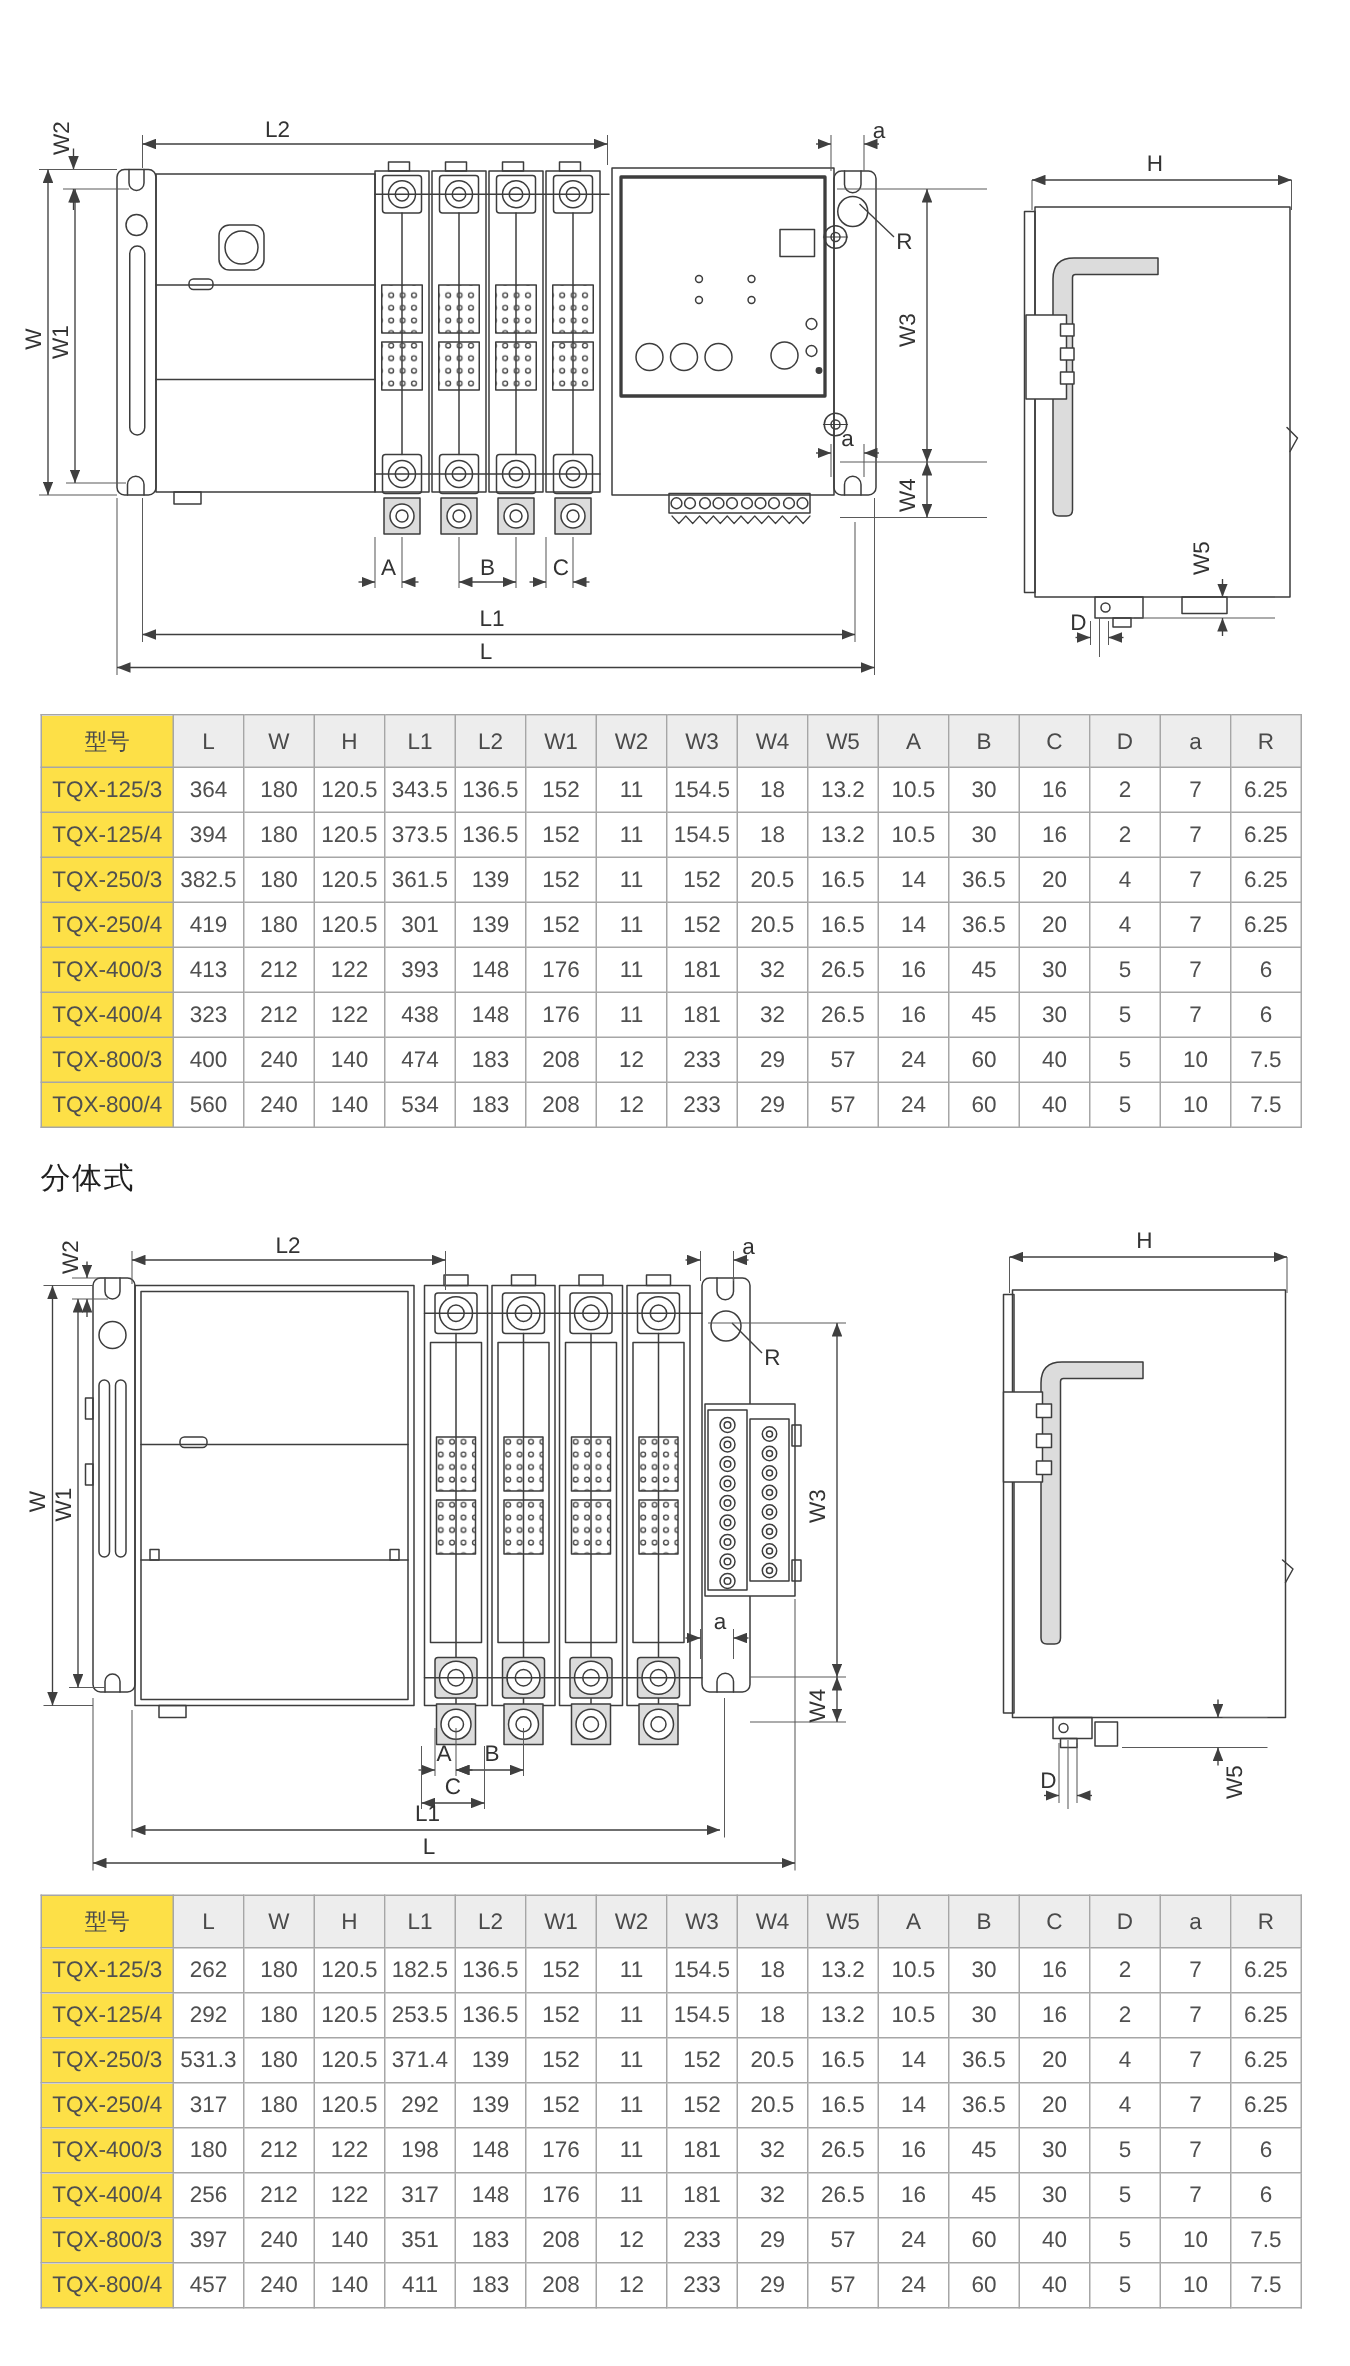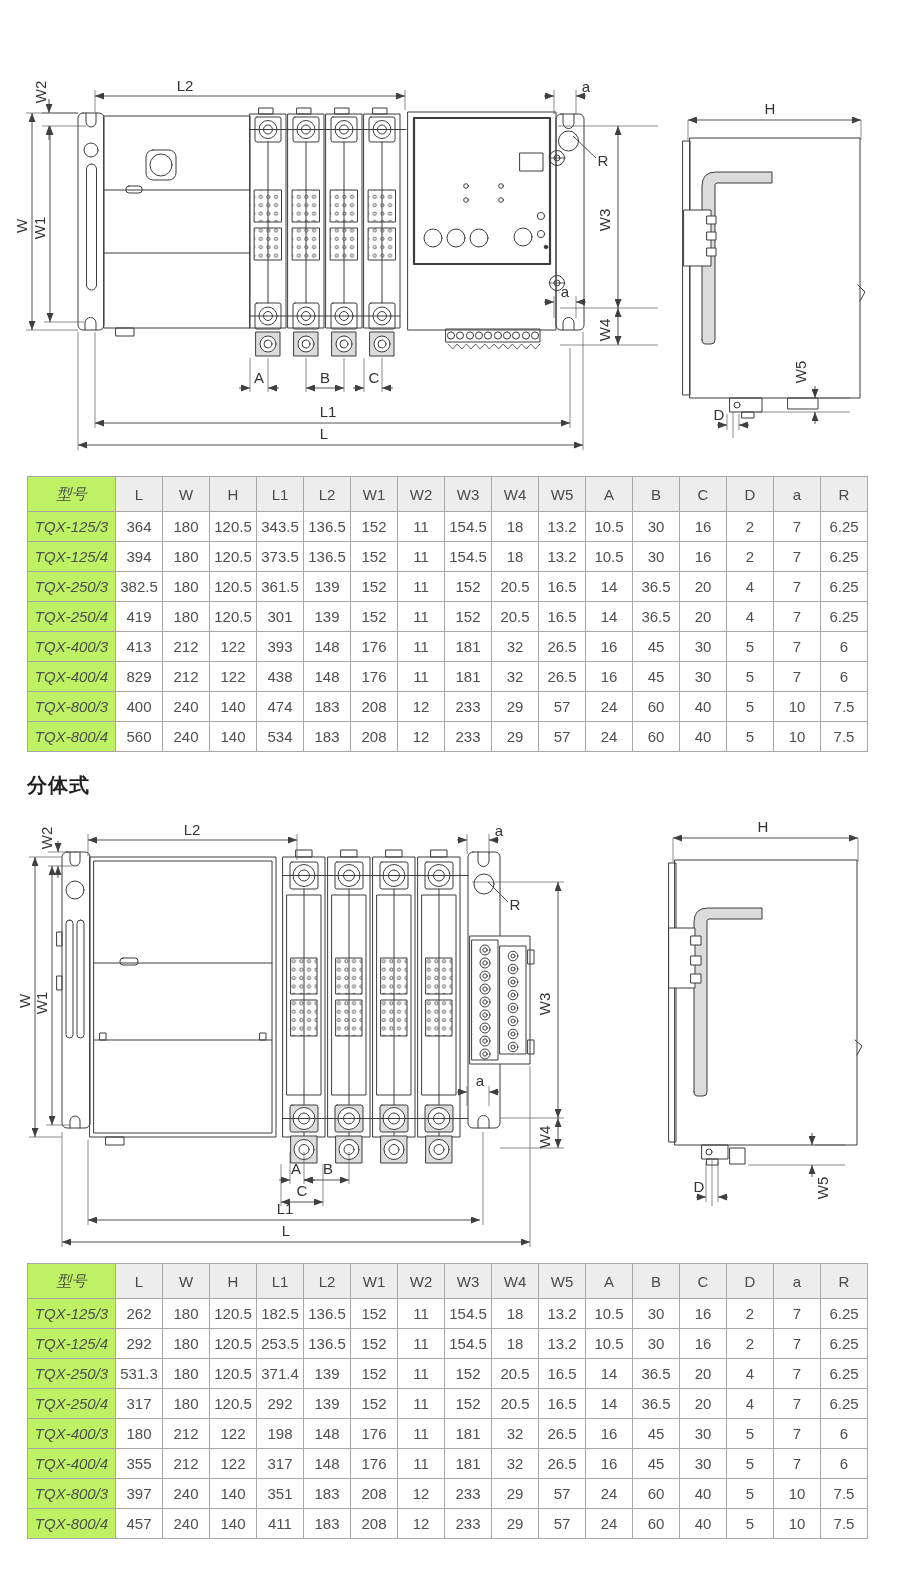--- a/index.html
+++ b/index.html
@@ -11,25 +11,25 @@
   
   table.dims {
     border-collapse:collapse; table-layout:fixed; width:841px;
     font-size:15px; color:#4f4f4f;
   }
   table.dims th, table.dims td {
     border:1px solid #a6a6a6; text-align:center; padding:0;
     font-weight:normal; height:29px; overflow:hidden; white-space:nowrap;
   }
   table.dims thead th { background:#ededed; height:34px; color:#4a4a4a; }
-  table.dims .model { background:#bef264;font-style:italic; }
+  table.dims .model { background:#fde047; }
   table.dims col.c-model { width:88px; }
   
   h2.split-heading {
-    margin:0; font-size:20px; font-weight:bold; color:#1f1f1f; letter-spacing:1px;
+    margin:0; font-size:20px; font-weight:normal; color:#1f1f1f; letter-spacing:1px;
   }
   
   svg .draw { stroke:#3d3d3d; fill:none; stroke-width:1; stroke-linejoin:round; stroke-linecap:round; }
   svg .dl { stroke:#3f3f3f; stroke-width:0.9; fill:none; }
   svg .xl { stroke:#5a5a5a; stroke-width:0.7; fill:none; }
   svg text.dt {
     fill:#333333; font-size:15px; text-anchor:middle; stroke:none;
     font-family:"Liberation Sans", sans-serif;
   }
   svg .gray { fill:#dcdcdc; }
@@ -368,21 +368,21 @@
           <td>26.5</td>
           <td>16</td>
           <td>45</td>
           <td>30</td>
           <td>5</td>
           <td>7</td>
           <td>6</td>
         </tr>
         <tr>
           <td class="model">TQX-400/4</td>
-          <td>829</td>
+          <td>323</td>
           <td>212</td>
           <td>122</td>
           <td>438</td>
           <td>148</td>
           <td>176</td>
           <td>11</td>
           <td>181</td>
           <td>32</td>
           <td>26.5</td>
           <td>16</td>
@@ -776,21 +776,21 @@
           <td>26.5</td>
           <td>16</td>
           <td>45</td>
           <td>30</td>
           <td>5</td>
           <td>7</td>
           <td>6</td>
         </tr>
         <tr>
           <td class="model">TQX-400/4</td>
-          <td>355</td>
+          <td>256</td>
           <td>212</td>
           <td>122</td>
           <td>317</td>
           <td>148</td>
           <td>176</td>
           <td>11</td>
           <td>181</td>
           <td>32</td>
           <td>26.5</td>
           <td>16</td>

